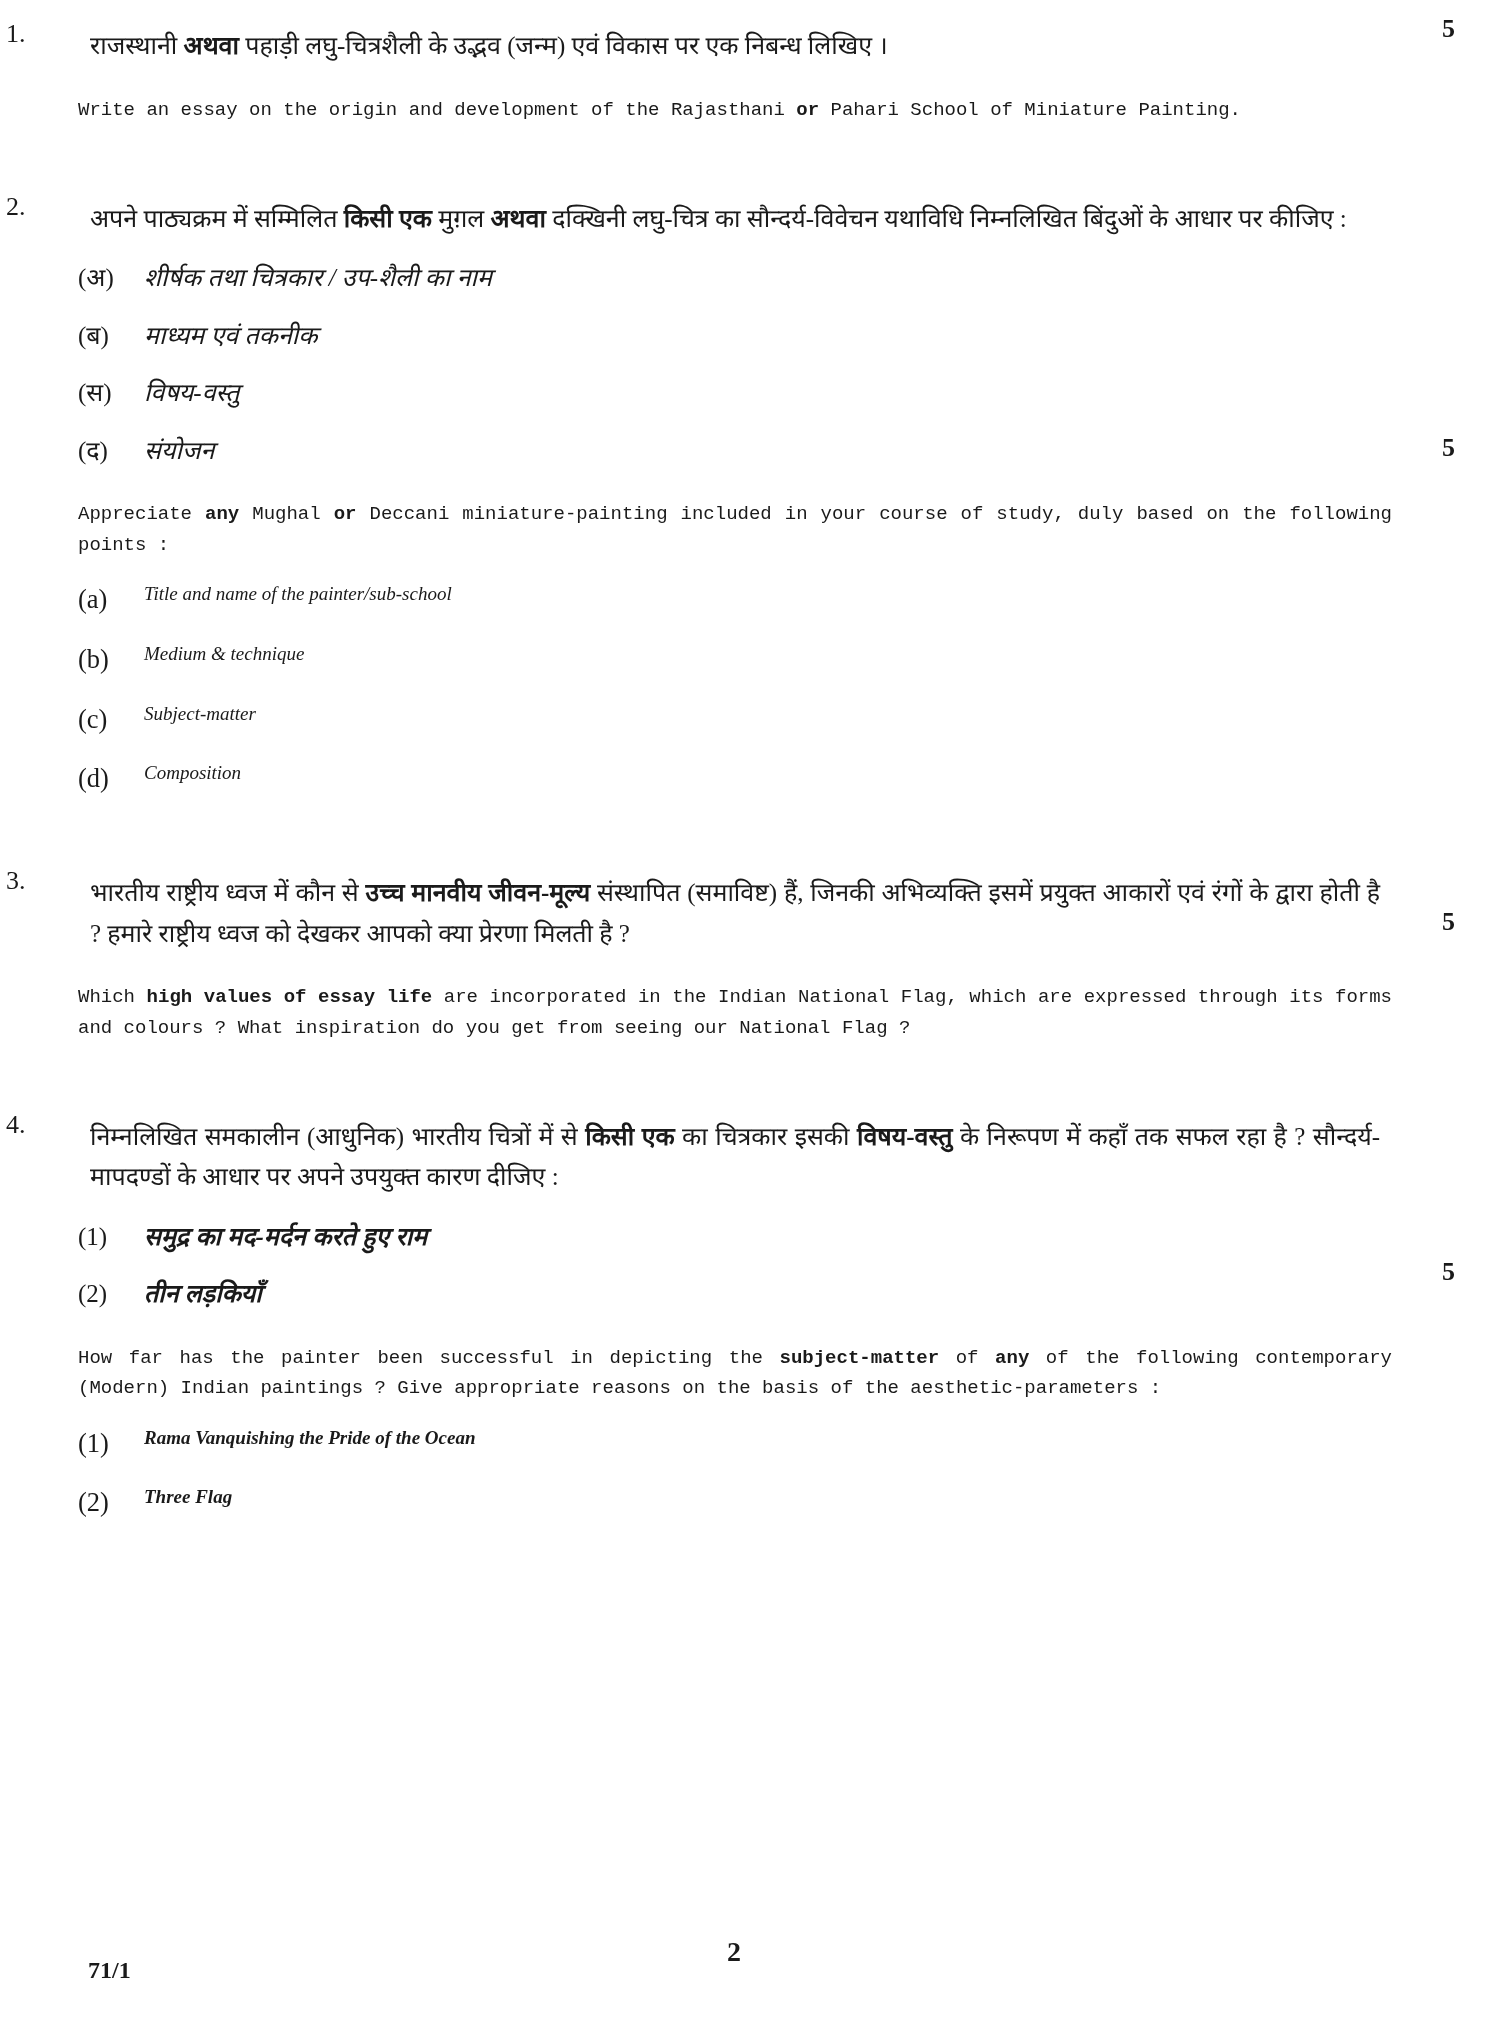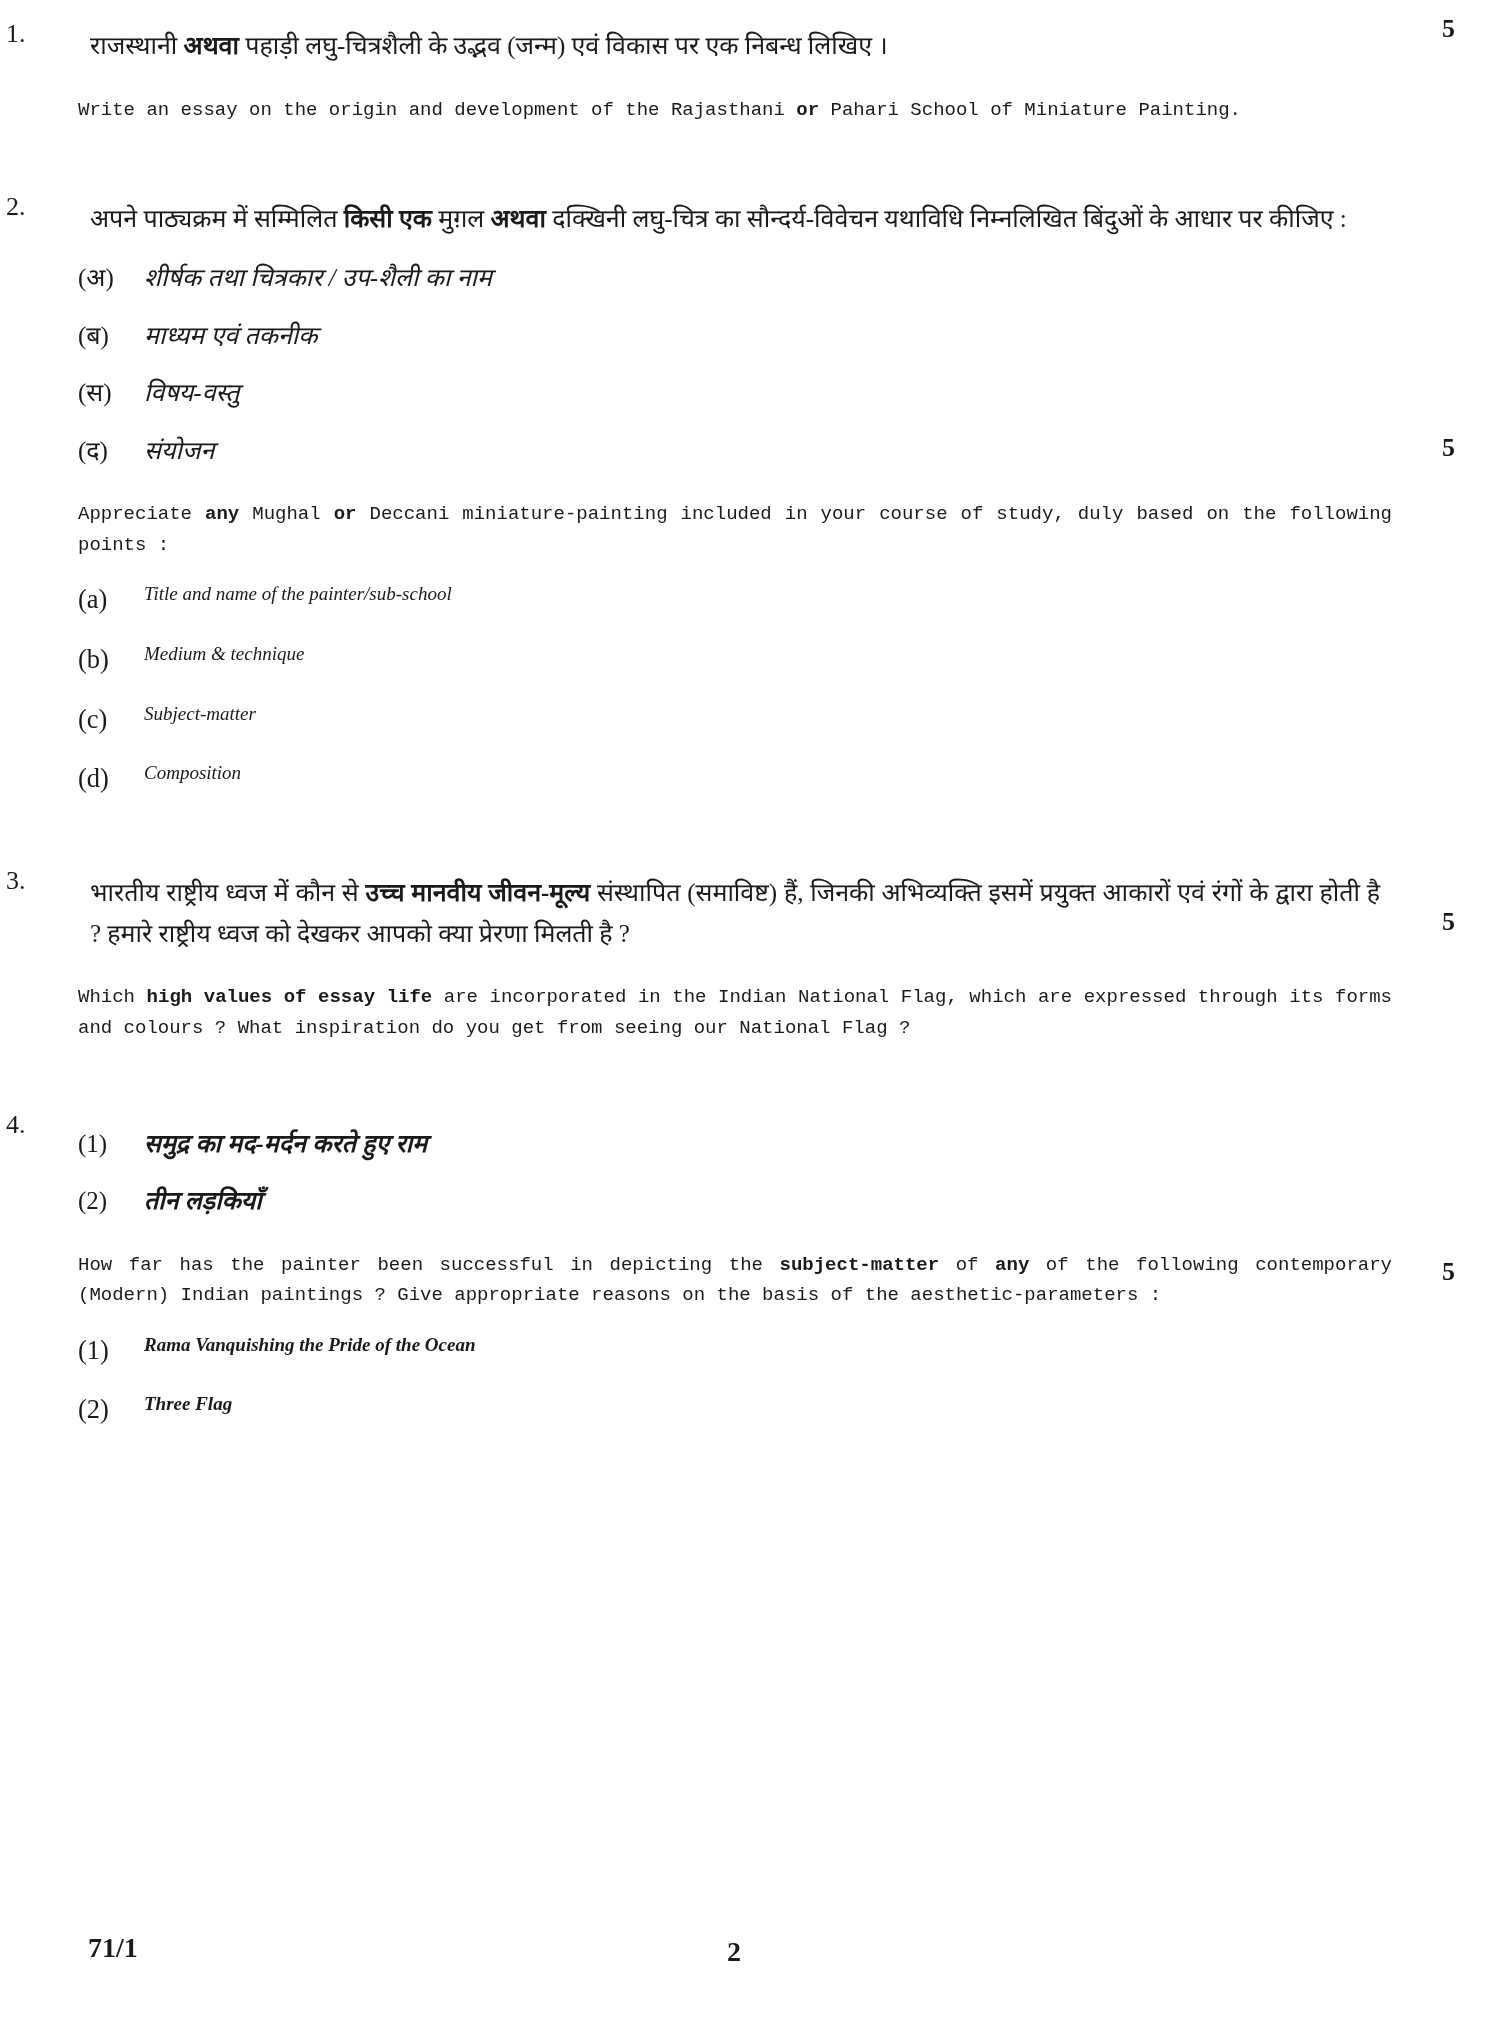--- a/index.html
+++ b/index.html
@@ -112,22 +112,22 @@
   .footer {
     position: absolute;
     left: 0;
     bottom: 0;
     width: 1504px;
     height: 120px;
   }
   .footer-code {
     position: absolute;
     left: 88px;
-    bottom: 70px;
-    font-size: 28px;
+    bottom: 50px;
+    font-size: 24px;
     font-weight: bold;
   }
   .footer-page {
     position: absolute;
     left: 0;
     width: 1504px;
     bottom: 66px;
     text-align: center;
     font-size: 28px;
     font-weight: bold;
@@ -218,20 +218,21 @@
       <div class="marks-col">
         <span class="m" style="margin-top:46px;">5</span>
       </div>
     </div>
 
     <div class="gap-xl"></div>
 
     <div class="qblock">
       <div class="qnum">4.</div>
       <div class="qbody">
+        <p class="hi"><span>निम्नलिखित समकालीन (आधुनिक) भारतीय चित्रों में से </span><b>किसी एक</b><span> का चित्रकार इसकी </span><b>विषय-वस्तु</b><span> के निरूपण में कहाँ तक सफल रहा है ? सौन्दर्य-मापदण्डों के आधार पर अपने उपयुक्त कारण दीजिए :</span></p>
 
         <ul class="sublist">
           <li class="subitem">
             <span class="lbl">(1)</span>
             <span class="txt bold-txt">समुद्र का मद-मर्दन करते हुए राम</span>
           </li>
           <li class="subitem">
             <span class="lbl">(2)</span>
             <span class="txt bold-txt">तीन लड़कियाँ</span>
           </li>

